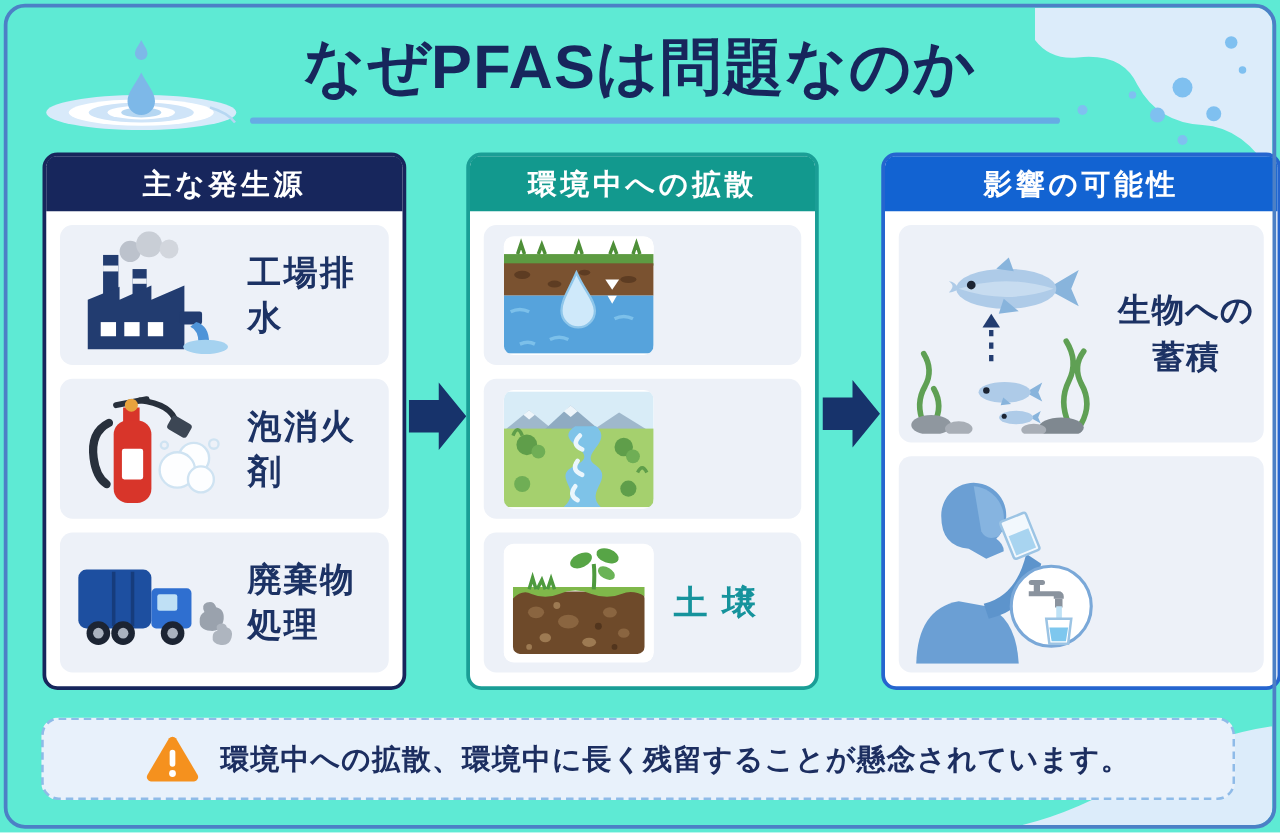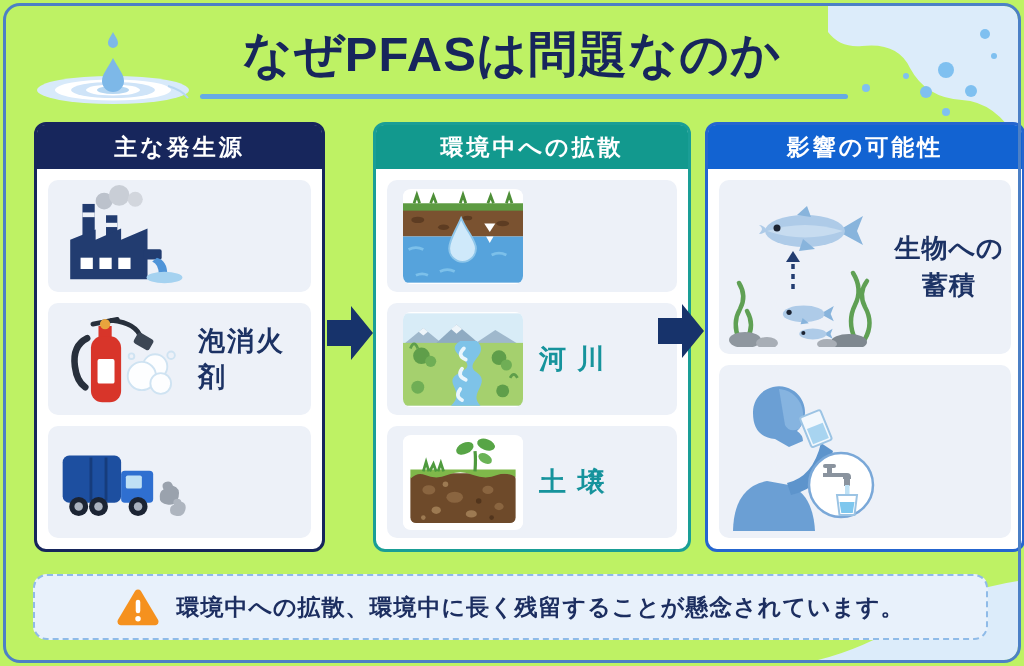--- a/index.html
+++ b/index.html
@@ -1,33 +1,33 @@
 <!DOCTYPE html>
 <html><head>
 <meta charset="utf-8">
 <style>
   * { margin:0; padding:0; box-sizing:border-box; }
   html,body { background:#fff; }
   body { font-family:"Liberation Sans","DejaVu Sans",sans-serif; }
-  .page { position:relative; width:1024px; height:666px; background:#bef264; overflow:hidden; }
+  .page { position:relative; width:1024px; height:666px; background:#5eead4; overflow:hidden; }
   .frame { position:absolute; inset:3px; border:3px solid #4c80c6; border-radius:17px; z-index:5; pointer-events:none; }
   .frame-clip { position:absolute; inset:6px; border-radius:14px; overflow:hidden; z-index:0; }
   .wave { position:absolute; }
   .wave-tr { top:0; right:0; width:190px; height:135px; }
   .wave-br { bottom:0; right:0; width:200px; height:95px; }
 
   .drop-ripple { position:absolute; left:18px; top:18px; width:180px; height:95px; z-index:1; }
 
   .title-wrap { position:absolute; left:0; top:26px; width:1024px; text-align:center; z-index:2; }
   .title { font-size:49px; font-weight:800; color:#17265c; letter-spacing:1px; line-height:1.15; }
   .title-underline { position:absolute; left:200px; top:94px; width:648px; height:5px; background:#66abe4; border-radius:3px; z-index:2; }
 
   .col { position:absolute; top:122px; height:430px; background:#fff; border-radius:12px; display:flex; flex-direction:column; z-index:2; }
   .col-1 { left:34px;  width:291px; border:3px solid #17265c; }
-  .col-2 { left:373px; width:318px; border:3px solid #1a9e96; }
+  .col-2 { left:373px; width:282px; border:3px solid #1a9e96; }
   .col-3 { left:705px; width:320px; border:3px solid #2565cf; }
   .col-header { height:44px; flex:0 0 44px; display:flex; align-items:center; justify-content:center;
                 color:#fff; font-size:23px; font-weight:700; letter-spacing:3px; border-radius:8px 8px 0 0; }
   .col-1 .col-header { background:#17265c; }
   .col-2 .col-header { background:#12998e; }
   .col-3 .col-header { background:#1263d2; }
   .col-body { flex:1; display:flex; flex-direction:column; gap:11px; padding:11px; }
   .card { flex:1; background:#edf1f8; border-radius:10px; display:flex; align-items:center; overflow:hidden; }
   .card .icon-zone { flex:0 0 150px; display:flex; align-items:center; justify-content:center; }
   .col-2 .card .icon-zone { flex:0 0 152px; }
@@ -105,20 +105,23 @@
             <rect x="52" y="40" width="12" height="4.5" fill="#eef2f8"></rect>
             <path d="M14 58 L41 47 L41 58 L68 46 L68 58 L96 46 L96 100 L14 100 Z" fill="#223c70"></path>
             <rect x="25" y="77" width="13" height="12" fill="#fff"></rect>
             <rect x="45" y="77" width="13" height="12" fill="#fff"></rect>
             <rect x="65" y="77" width="13" height="12" fill="#fff"></rect>
             <rect x="92" y="68" width="19" height="11" rx="2" fill="#223c70"></rect>
             <path d="M106 77 q11 3 11 18 l-9 0 q0 -11 -7 -14 z" fill="#4f94d8"></path>
             <ellipse cx="114" cy="98" rx="19" ry="6" fill="#a5d2f0"></ellipse>
           </svg>
         </div>
+        <div class="label-zone">
+          <span class="item-label">工場排水</span>
+        </div>
       </div>
       <div class="card">
         <div class="icon-zone">
           <svg width="132" height="102" viewBox="0 0 140 108">
             <path d="M32 32 q-16 8 -13 30 q2 16 11 22" stroke="#28303c" stroke-width="7" fill="none" stroke-linecap="round"></path>
             <path d="M38 17 l26 -5" stroke="#28303c" stroke-width="5" stroke-linecap="round"></path>
             <path d="M58 13 q27 3 31 19" stroke="#28303c" stroke-width="5" fill="none" stroke-linecap="round"></path>
             <rect x="44" y="19" width="14" height="14" fill="#d8352a"></rect>
             <circle cx="51" cy="17" r="5.5" fill="#e8a33d"></circle>
             <rect x="36" y="30" width="32" height="70" rx="12" fill="#d8352a"></rect>
@@ -146,20 +149,23 @@
             <rect x="73" y="43" width="17" height="14" rx="2" fill="#bfe0f5"></rect>
             <circle cx="23" cy="76" r="10" fill="#1c2433"></circle>
               <circle cx="23" cy="76" r="4.5" fill="#aab2bf"></circle>
             <circle cx="44" cy="76" r="10" fill="#1c2433"></circle>
               <circle cx="44" cy="76" r="4.5" fill="#aab2bf"></circle>
             <circle cx="86" cy="76" r="10" fill="#1c2433"></circle>
               <circle cx="86" cy="76" r="4.5" fill="#aab2bf"></circle>
             <path d="M113 58 q-3 -6 2 -8 q6 -2 8 4 q8 2 6 12 q-2 9 -11 8 q-10 -1 -9 -9 q0 -5 4 -7 z" fill="#9aa2ad"></path>
             <path d="M124 74 q-2 -5 2 -6 q5 -1 6 3 q6 2 4 9 q-2 7 -9 6 q-8 -1 -7 -7 q0 -4 4 -5 z" fill="#aeb5bf"></path>
           </svg>
+        </div>
+        <div class="label-zone">
+          <span class="item-label">廃棄物処理</span>
         </div>
       </div>
     </div>
   </div>
 
   <svg class="flow-arrow flow-arrow-1" viewBox="0 0 46 58">
     <polygon points="0,16 24,16 24,2 46,29 24,56 24,42 0,42" fill="#17336b"></polygon>
   </svg>
 
   <div class="col col-2">
@@ -201,23 +207,20 @@
               <path d="M66 38 q-8 8 2 12 M64 60 q-6 8 4 12 M62 82 q-6 8 2 12" stroke="#eaf6fd" stroke-width="4" fill="none" stroke-linecap="round"></path>
               <circle cx="20" cy="46" r="9" fill="#5f9e4a"></circle>
                 <circle cx="30" cy="52" r="6" fill="#6fae55"></circle>
               <circle cx="104" cy="48" r="8" fill="#5f9e4a"></circle>
                 <circle cx="112" cy="56" r="6" fill="#6fae55"></circle>
               <circle cx="16" cy="80" r="7" fill="#6fae55"></circle>
                 <circle cx="108" cy="84" r="7" fill="#5f9e4a"></circle>
               <path d="M8 38 q4 -10 8 0 M116 70 q4 -8 8 0" stroke="#5f9e4a" stroke-width="3" fill="none"></path>
             </svg>
           </div>
-        </div>
-        <div class="label-zone">
-          <span class="item-label">河 川</span>
         </div>
       </div>
       <div class="card">
         <div class="icon-zone">
           <div class="illus">
             <svg viewBox="0 0 130 100">
               <rect width="130" height="100" fill="#fff"></rect>
               <rect x="8" y="40" width="114" height="54" rx="6" fill="#6e4a2a"></rect>
               <path d="M8 46 q8 -8 16 -4 q12 5 24 0 q14 -6 28 0 q14 5 26 0 q10 -4 20 2 l0 -8 -114 0 z" fill="#7fb84a"></path>
               <path d="M22 38 l3 -10 3 10 M29 38 l4 -8 3 8 M38 38 l3 -9 3 9" stroke="#4e9a3e" stroke-width="3" fill="none"></path>

